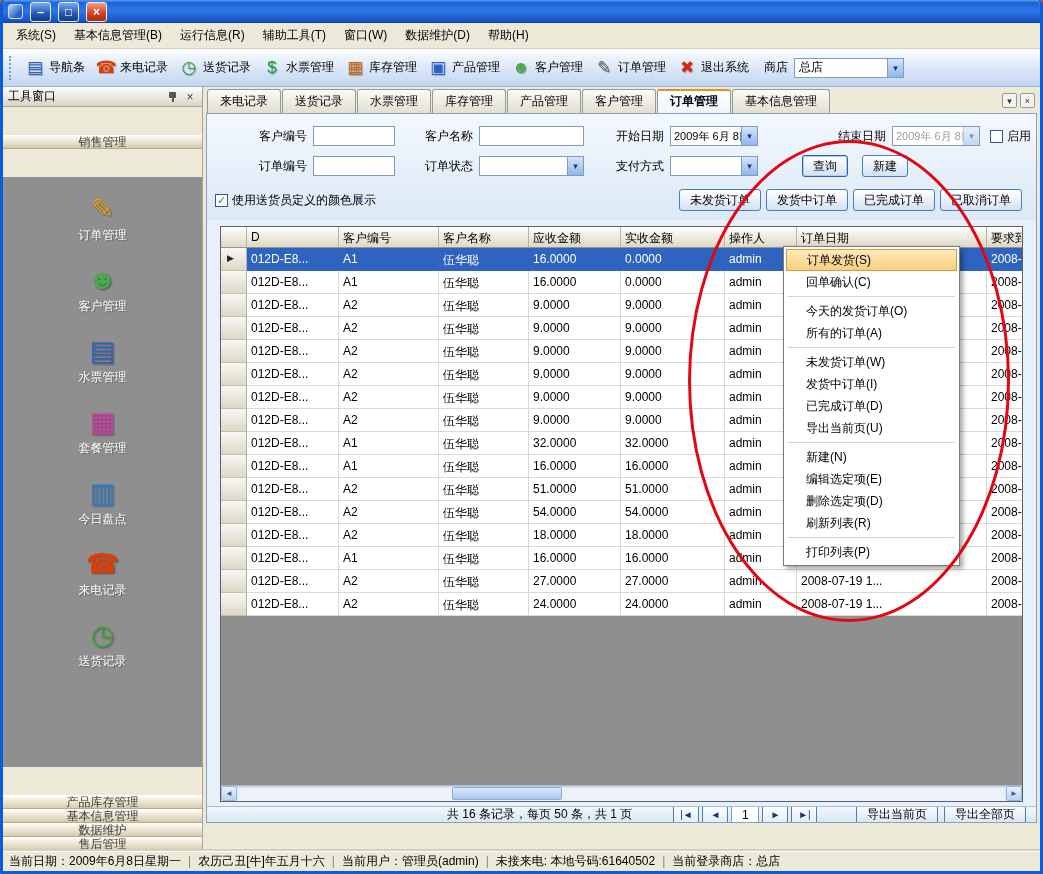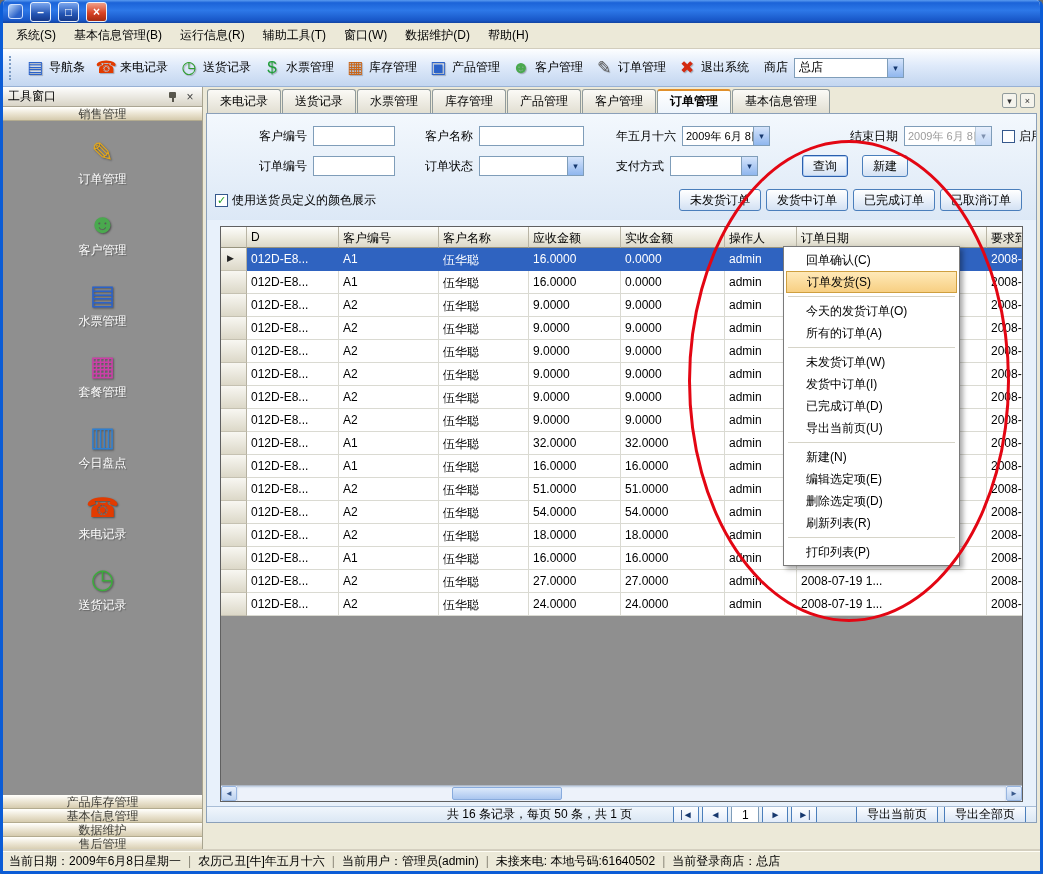--- a/index.html
+++ b/index.html
@@ -33,21 +33,21 @@
   .tb-store { display:flex; align-items:center; gap:6px; margin-left:10px; }
   .combo { width:110px; height:20px; background:#fff; border:1px solid #7f9db9; display:flex; align-items:center; }
   .combo-value { flex:1; padding:0 4px; white-space:nowrap; overflow:hidden; }
   .combo-arrow { width:16px; height:100%; flex:none; display:flex; align-items:center; justify-content:center;
     background:linear-gradient(#d5e4fb,#8fb6ee); border-left:1px solid #7f9db9; color:#16386e; font-size:9px; }
 
   
   .bodyrow { flex:1; display:flex; min-height:0; }
 
   
-  .sidebar { width:200px; flex:none; display:flex; flex-direction:column; border-right:1px solid #a8a490; background:#ece9d8; }
+  .sidebar { width:200px; flex:none; display:flex; flex-direction:column; border-right:1px solid #a8a490; background:#ece9d8;gap:28px; }
   .tool-header { height:20px; flex:none; display:flex; align-items:center; gap:5px; padding:0 5px;
     background:linear-gradient(#fefefe,#d8d4c6); border-bottom:1px solid #aaa593; }
   .tw-title { flex:1; }
   .pin-icon { width:11px; height:12px; position:relative; flex:none; }
   .pin-icon::before { content:""; position:absolute; left:2px; top:1px; width:7px; height:6px; background:#58564c; border-radius:1px; }
   .pin-icon::after { content:""; position:absolute; left:5px; top:7px; width:2px; height:4px; background:#58564c; }
   .tw-close { width:14px; text-align:center; color:#444; }
   .section-header { height:14px; flex:none; display:flex; align-items:center; justify-content:center; color:#41403a;
     background:linear-gradient(#fdfcf8,#e8e1cd 55%,#d5cbae); border-top:1px solid #fffef8; border-bottom:1px solid #b3ab8f; }
   .nav { flex:1; min-height:0; background:#8f8f8f; display:flex; flex-direction:column; align-items:center; padding-top:16px; gap:20px; overflow:hidden; }
@@ -296,21 +296,21 @@
       </div>
 
       <div class="panel">
 
         <div class="filters">
           <div class="frow">
             <span class="flabel ml52">客户编号</span>
             <input class="tinput ml6" value="" style="">
             <span class="flabel ml30">客户名称</span>
             <input class="tinput w105 ml6" value="" style="">
-            <span class="flabel ml32">年五月十六</span>
+            <span class="flabel ml32">开始日期</span>
             <span class="dtp ml6">
               <span class="val">2009年 6月 8日</span>
               <span class="combo-arrow">▾</span>
             </span>
             <span class="flabel ml80">结束日期</span>
             <span class="dtp disabled ml6">
               <span class="val">2009年 6月 8日</span>
               <span class="combo-arrow">▾</span>
             </span>
             <span class="cbox ml10"></span>
@@ -588,28 +588,28 @@
       <span class="seg">农历己丑[牛]年五月十六</span>
       <span class="seg">当前用户：管理员(admin)</span>
       <span class="seg">未接来电: 本地号码:61640502</span>
       <span class="seg">当前登录商店：总店</span>
     </div>
 
 </div>
 
 <div class="context-menu">
 
-    <div class="mi">
-      <span>回单确认(C)</span>
-    </div>
-
     <div class="mi highlighted">
       <span>订单发货(S)</span>
     </div>
 
+    <div class="mi">
+      <span>回单确认(C)</span>
+    </div>
+
     <div class="mi separator">
       <span></span>
     </div>
 
 
     <div class="mi">
       <span>今天的发货订单(O)</span>
     </div>
 
     <div class="mi">

